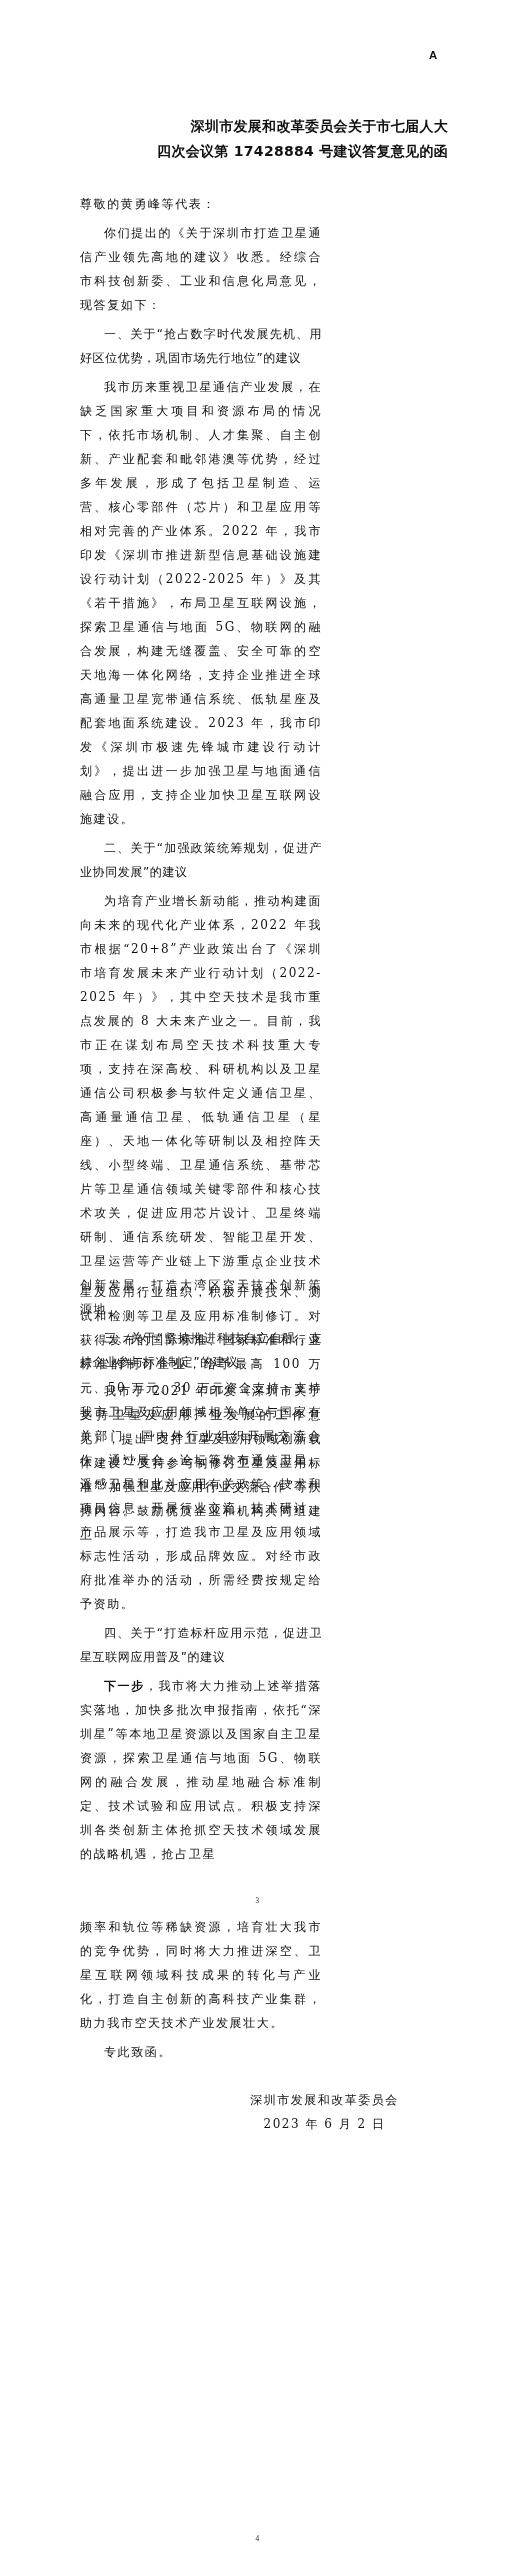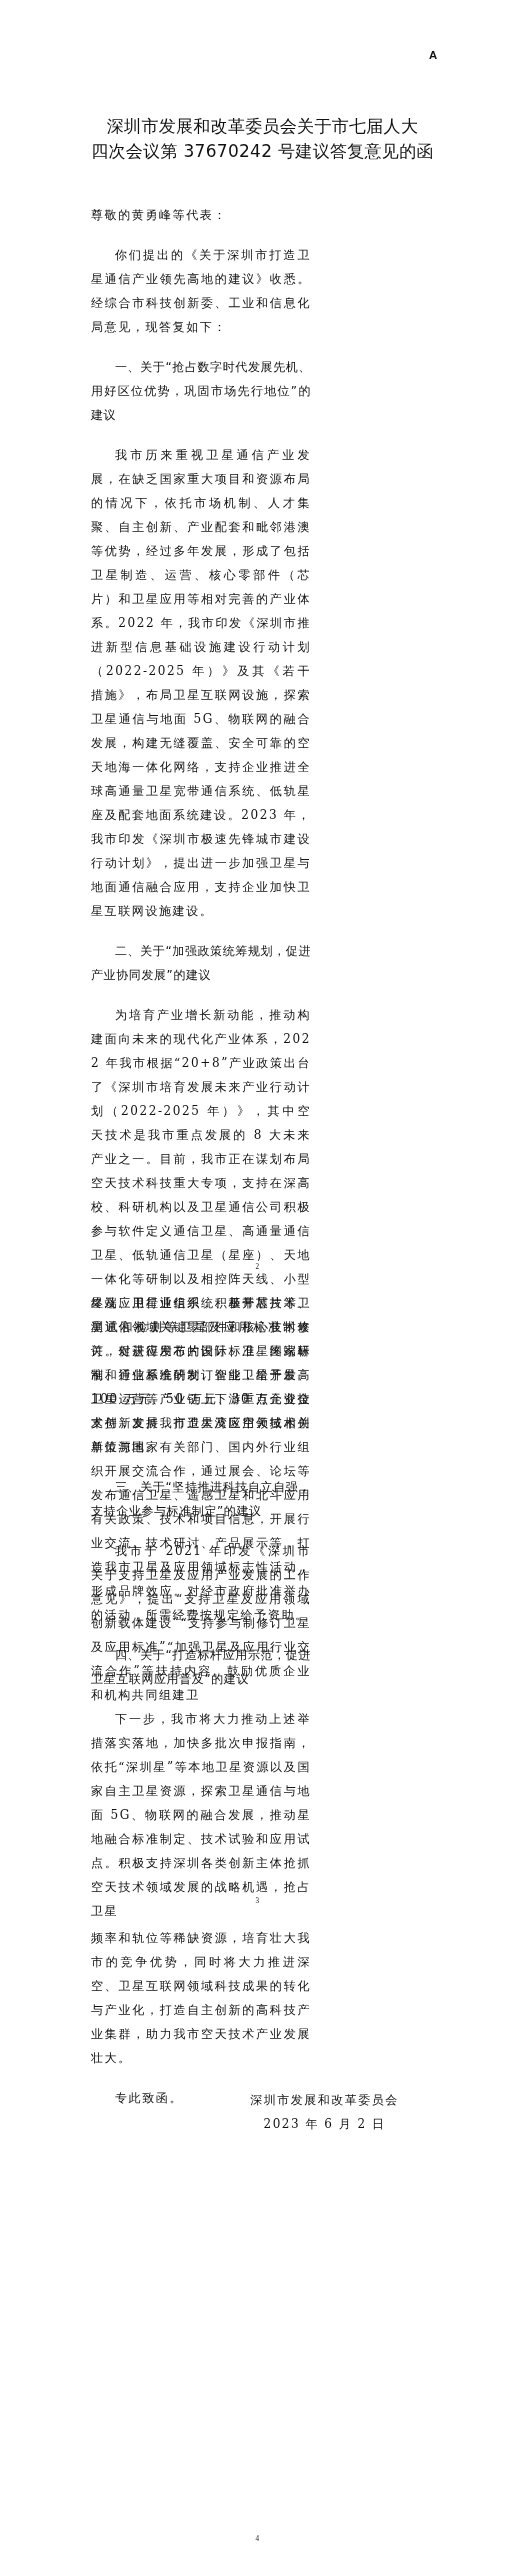--- a/index.html
+++ b/index.html
@@ -15,46 +15,46 @@
     position: absolute;
     left: 429px; top: 49px;
     font-family: "Liberation Sans", "DejaVu Sans", sans-serif;
     font-size: 11.3px;
     font-weight: bold;
   }
   .title {
     position: absolute;
     left: 77px; top: 114px;
     width: 371px;
-    text-align: center;
+    text-align: right;
     font-family: "DejaVu Sans", "Liberation Sans", sans-serif;
-    font-size: 17px;
+    font-size: 14px;
     line-height: 25px;
-    font-weight: normal;
+    font-weight: bold;
     letter-spacing: 0.3px;
   }
   .block {
     position: absolute;
     left: 75px;
     width: 252px;
     font-size: 12px;
     line-height: 24px;
     letter-spacing: 1.6px;
     text-align: justify;
     text-justify: inter-character;
     word-break: break-all;
   }
-  .para { margin: 16px; }
+  .para { margin: 5px; }
   .indent { text-indent: 2em; }
   .heading {
     font-family: "DejaVu Sans", "Liberation Sans", sans-serif;
     font-weight: normal;
     letter-spacing: 0.6px;
   }
-  .lead { font-family: "DejaVu Sans", "Liberation Sans", sans-serif; font-weight: normal; }
+  .lead { font-family: "DejaVu Sans", "Liberation Sans", sans-serif; font-weight: bold; }
   .page-num {
     position: absolute;
     width: 20.6px;
     text-align: center;
     font-family: "Liberation Serif", "DejaVu Serif", serif;
     font-size: 7.2px;
     color: #222;
   }
   .signature {
     position: absolute;
@@ -68,21 +68,21 @@
 </style>
 </head>
 <body>
 
 <div>
 
   <div class="corner-mark">A</div>
 
   <div class="title">
     <div>深圳市发展和改革委员会关于市七届人大</div>
-    <div>四次会议第 37670242 号建议答复意见的函</div>
+    <div>四次会议第 17428884 号建议答复意见的函</div>
   </div>
 
   <div class="block" style="top:187px;">
     <p class="para">尊敬的黄勇峰等代表：</p>
     <p class="para indent">你们提出的《关于深圳市打造卫星通信产业领先高地的建议》收悉。经综合市科技创新委、工业和信息化局意见，现答复如下：</p>
     <p class="para indent heading">一、关于“抢占数字时代发展先机、用好区位优势，巩固市场先行地位”的建议</p>
     <p class="para indent">我市历来重视卫星通信产业发展，在缺乏国家重大项目和资源布局的情况下，依托市场机制、人才集聚、自主创新、产业配套和毗邻港澳等优势，经过多年发展，形成了包括卫星制造、运营、核心零部件（芯片）和卫星应用等相对完善的产业体系。2022 年，我市印发《深圳市推进新型信息基础设施建设行动计划（2022-2025 年）》及其《若干措施》，布局卫星互联网设施，探索卫星通信与地面 5G、物联网的融合发展，构建无缝覆盖、安全可靠的空天地海一体化网络，支持企业推进全球高通量卫星宽带通信系统、低轨星座及配套地面系统建设。2023 年，我市印发《深圳市极速先锋城市建设行动计划》，提出进一步加强卫星与地面通信融合应用，支持企业加快卫星互联网设施建设。</p>
     <p class="para indent heading">二、关于“加强政策统筹规划，促进产业协同发展”的建议</p>
     <p class="para indent">为培育产业增长新动能，推动构建面向未来的现代化产业体系，2022 年我市根据“20+8”产业政策出台了《深圳市培育发展未来产业行动计划（2022-2025 年）》，其中空天技术是我市重点发展的 8 大未来产业之一。目前，我市正在谋划布局空天技术科技重大专项，支持在深高校、科研机构以及卫星通信公司积极参与软件定义通信卫星、高通量通信卫星、低轨通信卫星（星座）、天地一体化等研制以及相控阵天线、小型终端、卫星通信系统、基带芯片等卫星通信领域关键零部件和核心技术攻关，促进应用芯片设计、卫星终端研制、通信系统研发、智能卫星开发、卫星运营等产业链上下游重点企业技术创新发展，打造大湾区空天技术创新策源地。</p>
     <p class="para indent heading">三、关于“坚持推进科技自立自强，支持企业参与标准制定”的建议</p>

